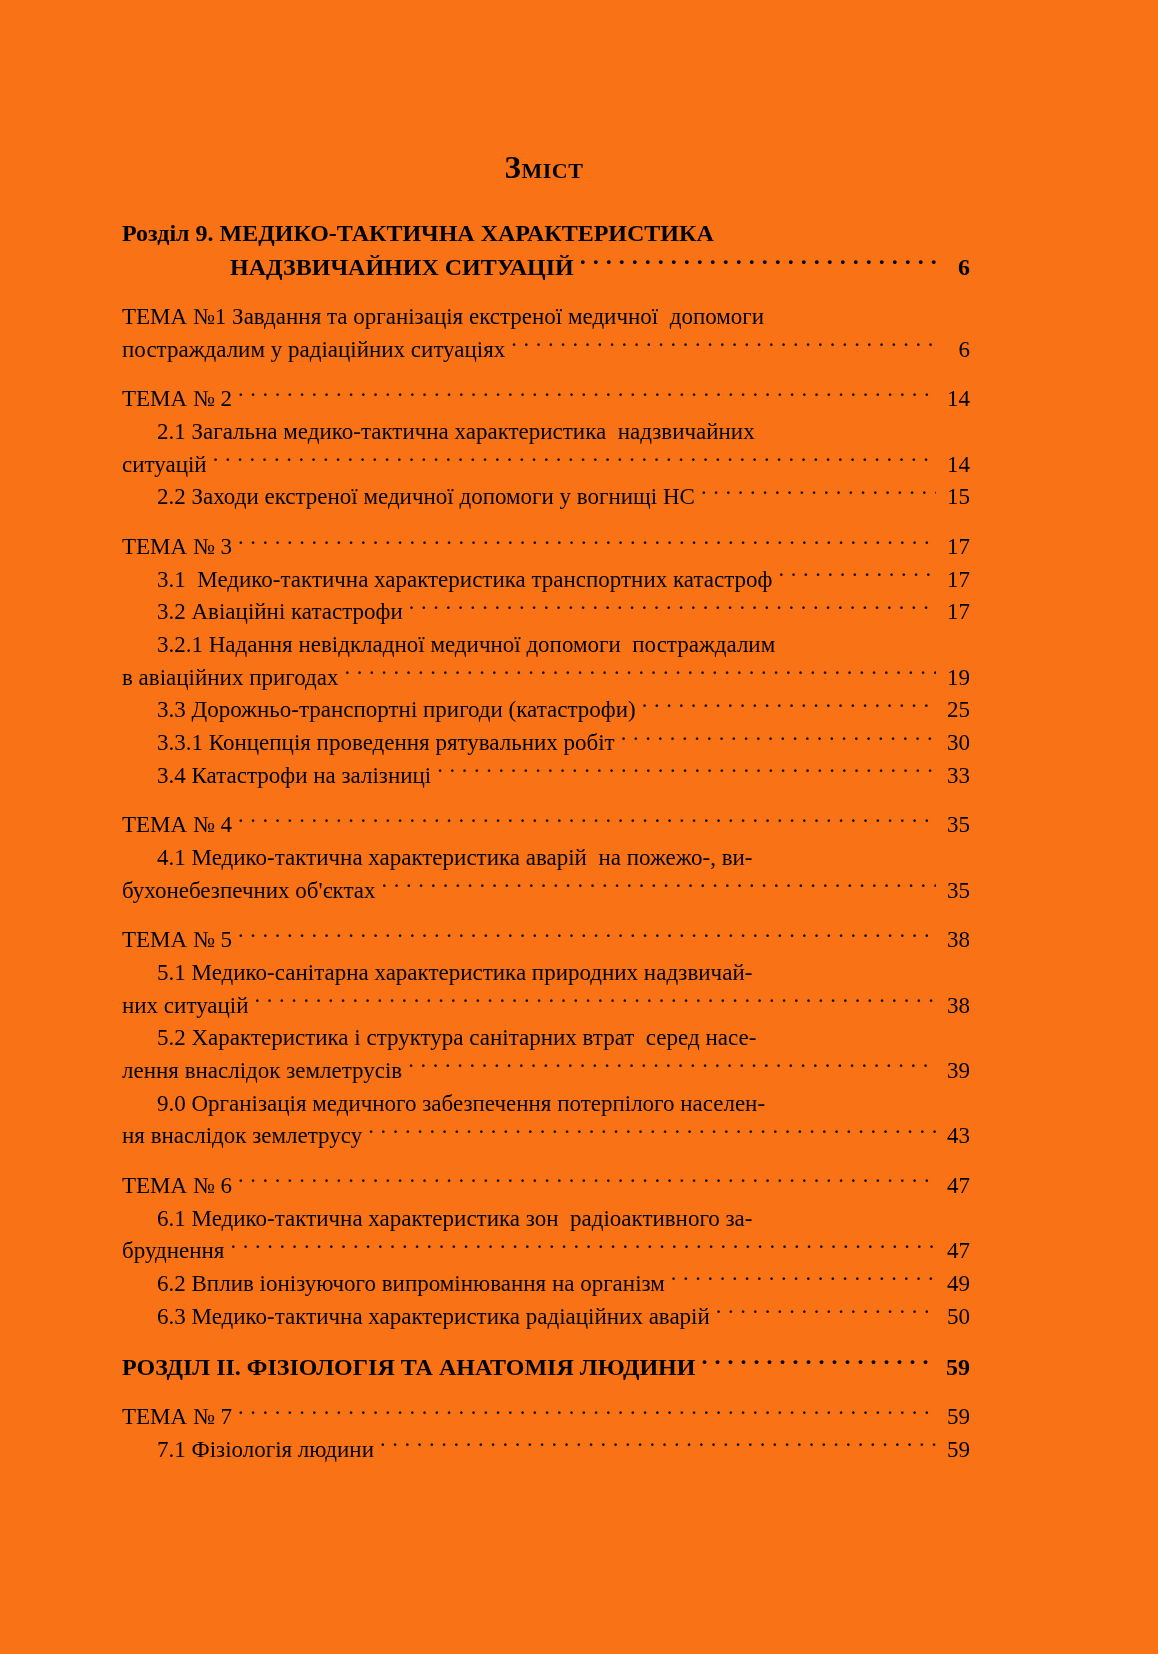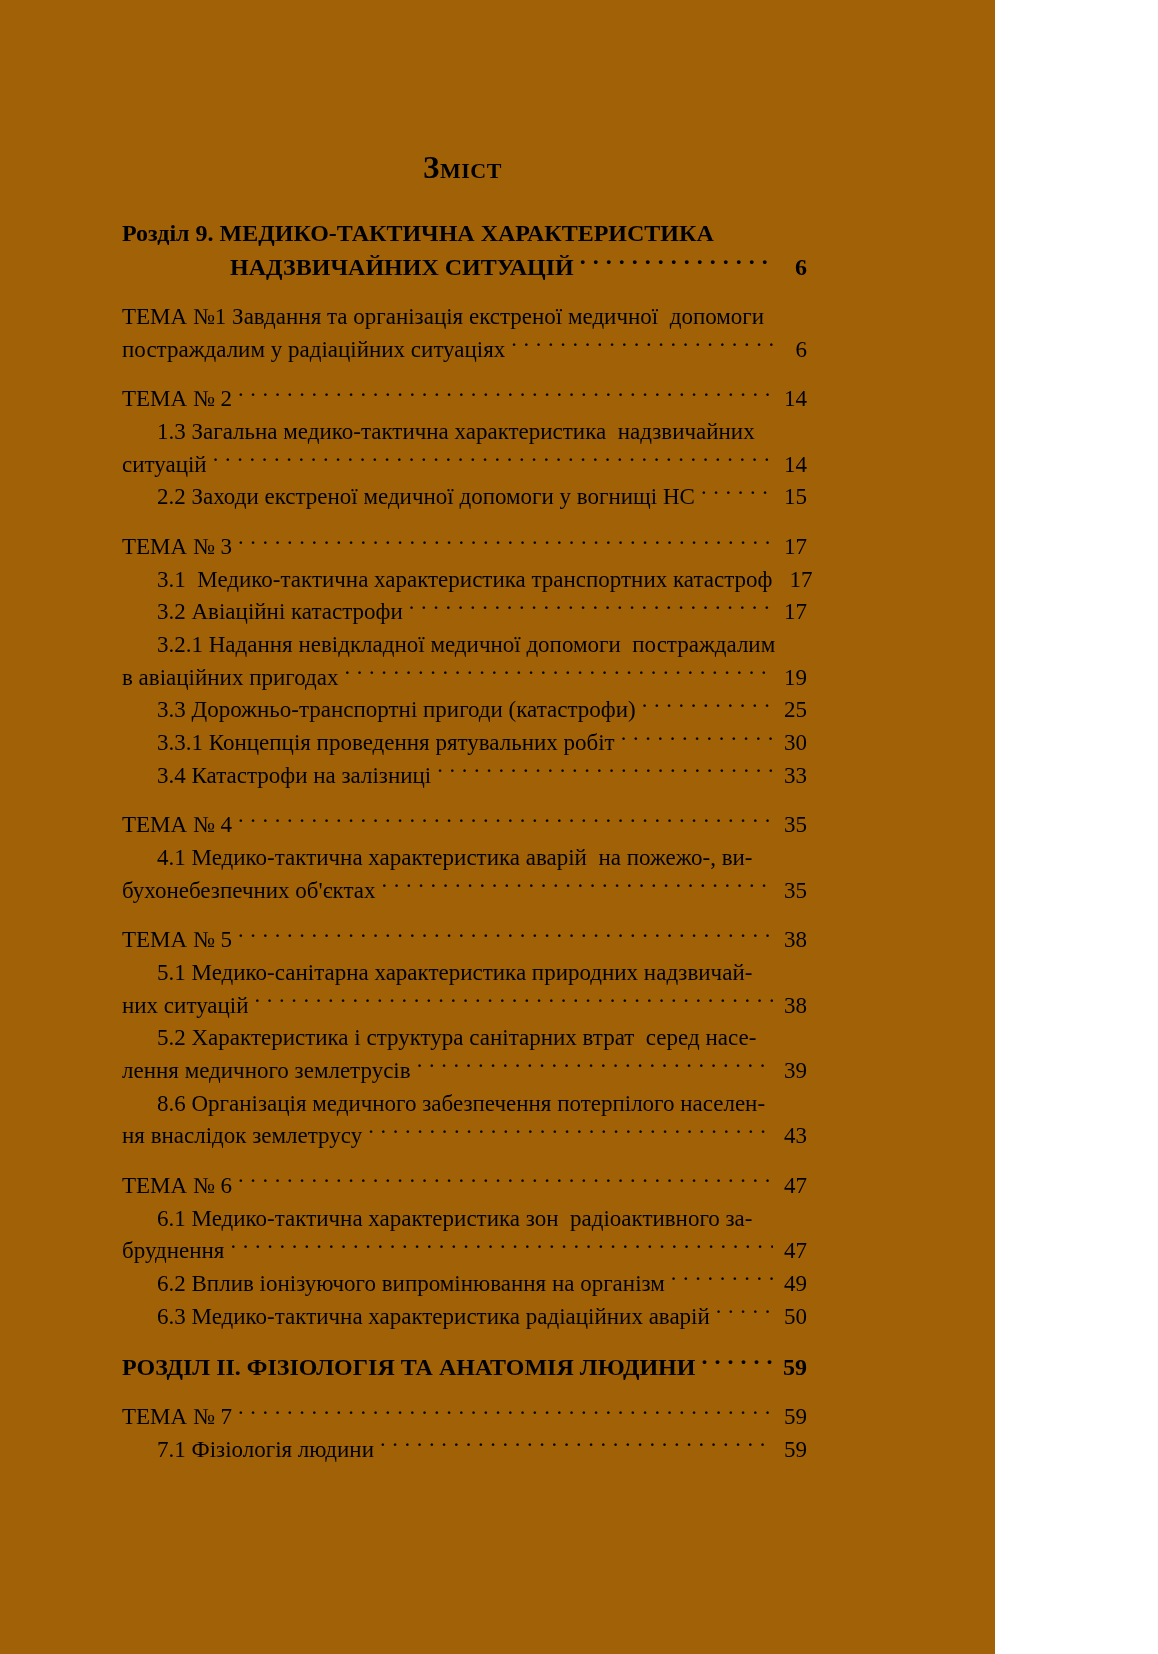--- a/index.html
+++ b/index.html
@@ -10,25 +10,25 @@
   body {
     width: 1158px;
     height: 1654px;
     font-family: "Liberation Serif", "DejaVu Serif", serif;
     color: #000000;
     -webkit-font-smoothing: antialiased;
   }
 
   .page {
     position: relative;
-    width: 995px;
+    width: 1158px;
     height: 1654px;
     box-sizing: border-box;
     padding: 150px 188px 16px 122px;
-    background: #a16207;
+    background: #f97316;
   }
 
   
   .doc-title {
     text-align: center;
     font-size: 31px;
     font-weight: 700;
     font-variant: small-caps;
     letter-spacing: 0.5px;
     margin: 0 0 30px 0;
@@ -142,21 +142,21 @@
         </div>
       </div>
       <div class="toc-block lvl-theme">
         <div class="toc-line">
           <span class="toc-text">ТЕМА № 2</span>
           <span class="leader"></span>
           <span class="page-num">14</span>
         </div>
         <div class="lvl-sub">
           <div class="toc-line nodots">
-            <span class="toc-text" style="padding-left: 35px;">1.3 Загальна медико-тактична характеристика  надзвичайних</span>
+            <span class="toc-text" style="padding-left: 35px;">2.1 Загальна медико-тактична характеристика  надзвичайних</span>
             <span class="page-num"></span>
           </div>
           <div class="toc-line">
             <span class="toc-text" style="padding-left: 0px;">ситуацій</span>
             <span class="leader"></span>
             <span class="page-num">14</span>
           </div>
         </div>
         <div class="lvl-sub">
           <div class="toc-line">
@@ -253,28 +253,28 @@
             <span class="leader"></span>
             <span class="page-num">38</span>
           </div>
         </div>
         <div class="lvl-sub">
           <div class="toc-line nodots">
             <span class="toc-text" style="padding-left: 35px;">5.2 Характеристика і структура санітарних втрат  серед насе-</span>
             <span class="page-num"></span>
           </div>
           <div class="toc-line">
-            <span class="toc-text" style="padding-left: 0px;">лення медичного землетрусів</span>
+            <span class="toc-text" style="padding-left: 0px;">лення внаслідок землетрусів</span>
             <span class="leader"></span>
             <span class="page-num">39</span>
           </div>
         </div>
         <div class="lvl-sub">
           <div class="toc-line nodots">
-            <span class="toc-text" style="padding-left: 35px;">8.6 Організація медичного забезпечення потерпілого населен-</span>
+            <span class="toc-text" style="padding-left: 35px;">9.0 Організація медичного забезпечення потерпілого населен-</span>
             <span class="page-num"></span>
           </div>
           <div class="toc-line">
             <span class="toc-text" style="padding-left: 0px;">ня внаслідок землетрусу</span>
             <span class="leader"></span>
             <span class="page-num">43</span>
           </div>
         </div>
       </div>
       <div class="toc-block lvl-theme">

